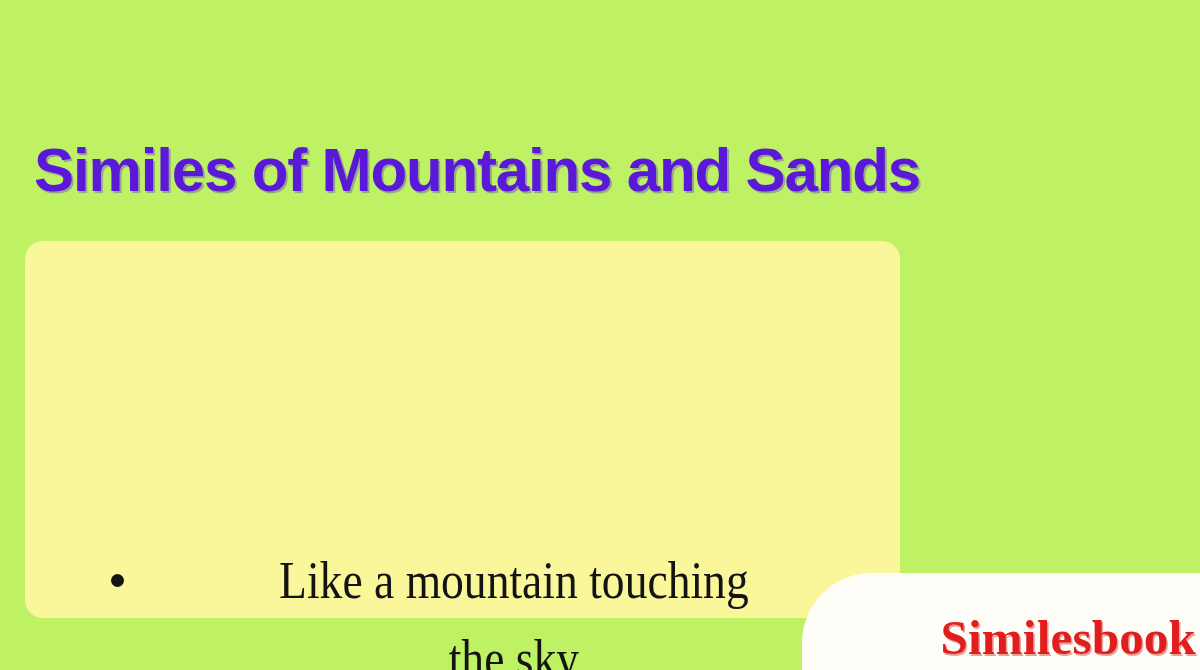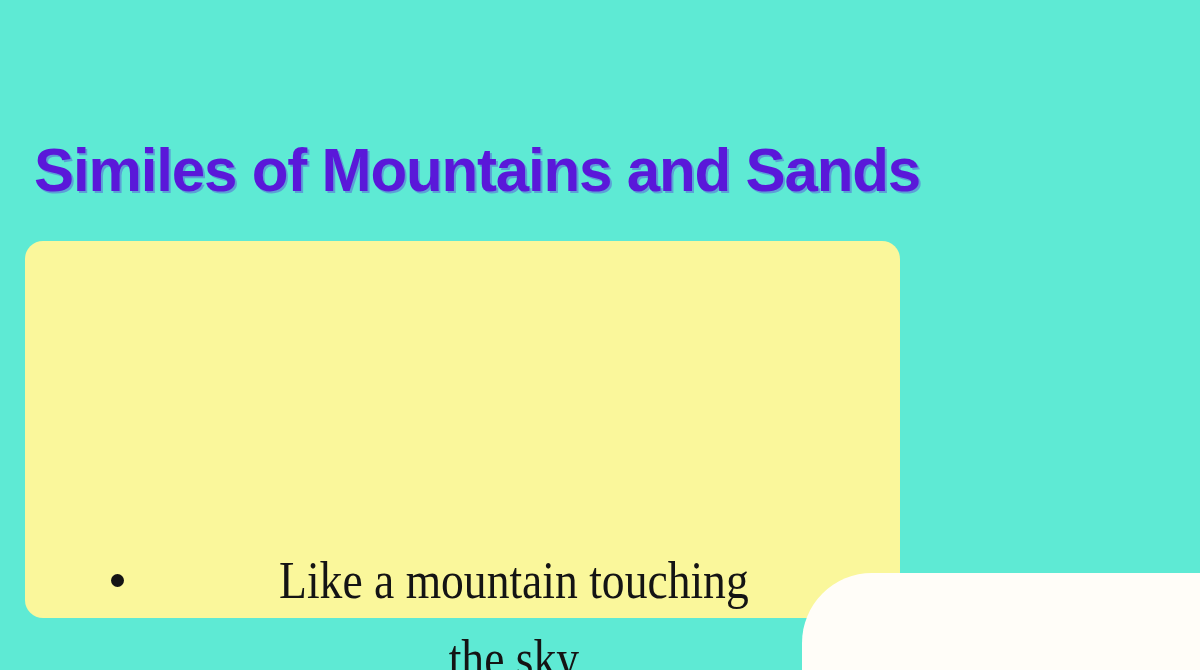--- a/index.html
+++ b/index.html
@@ -10,21 +10,21 @@
     width: 1200px;
     height: 670px;
     overflow: hidden;
     font-family: "Liberation Sans", sans-serif;
   }
 
   #slide {
     position: relative;
     width: 1200px;
     height: 670px;
-    background: #5eead4;
+    background: #bef264;
     overflow: hidden;
   }
 
   
   #title {
     position: absolute;
     left: 34px;
     top: 96px;
     width: 1000px;
     font-family: "Liberation Sans", sans-serif;
@@ -139,14 +139,15 @@
 
       <li class="bullet-row" id="item-1">
         
         
       </li>
 
     </ul>
   </div>
 
   <div id="brand-plate"></div>
+  <div id="brand-text">Similesbook</div>
 
 </div>
 
 </body></html>

